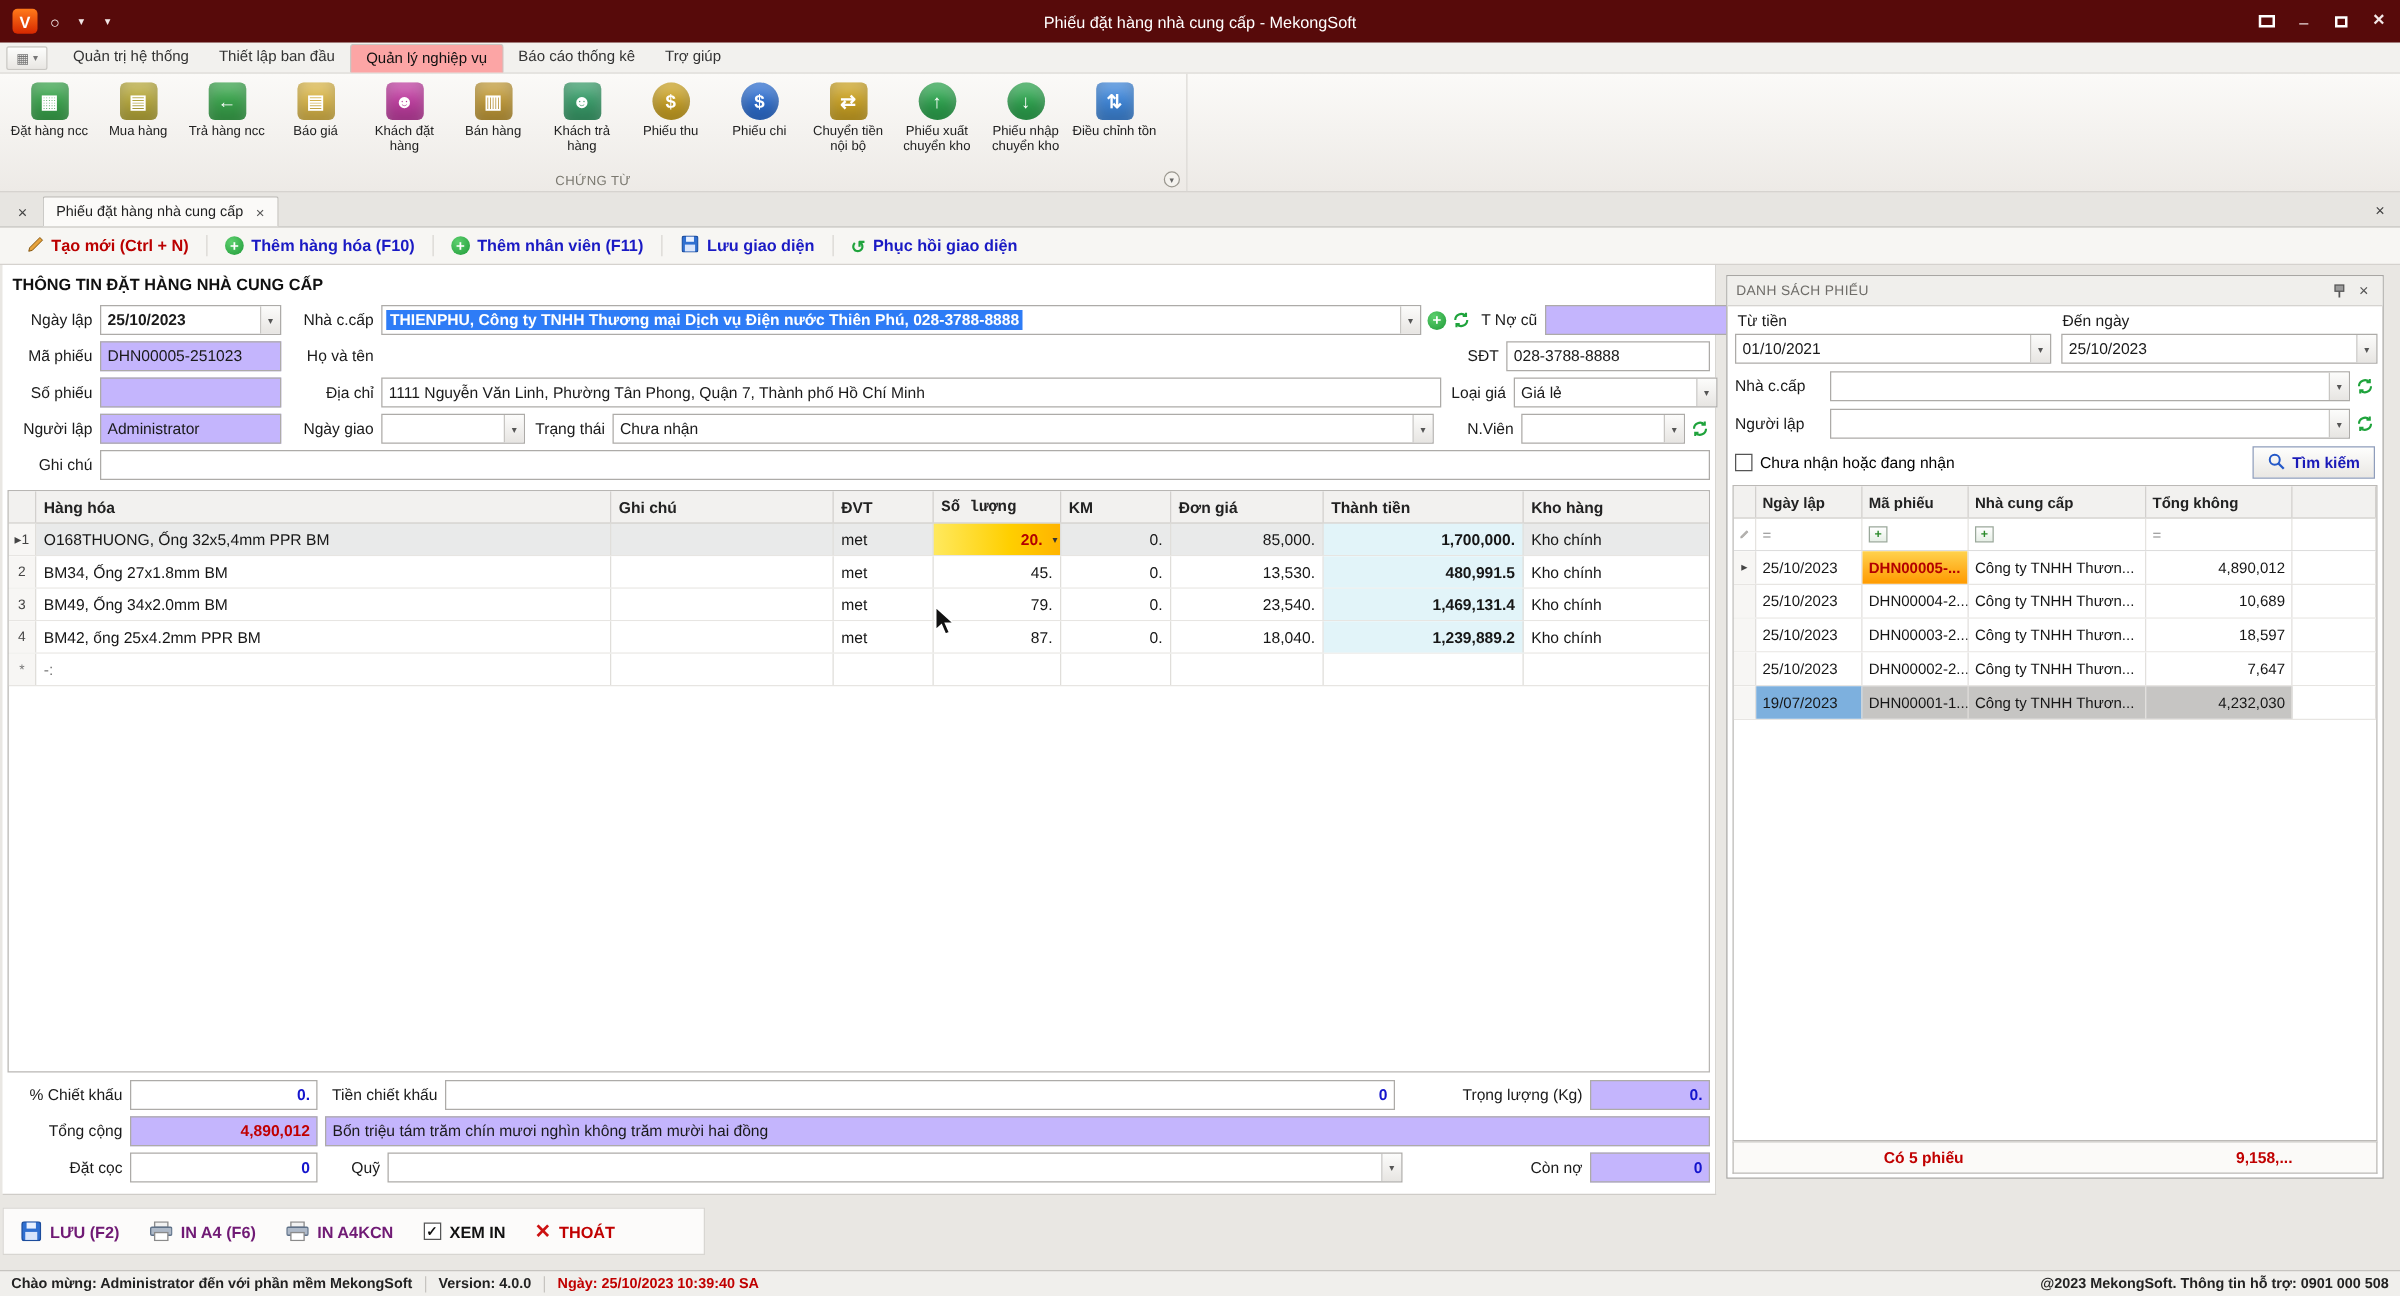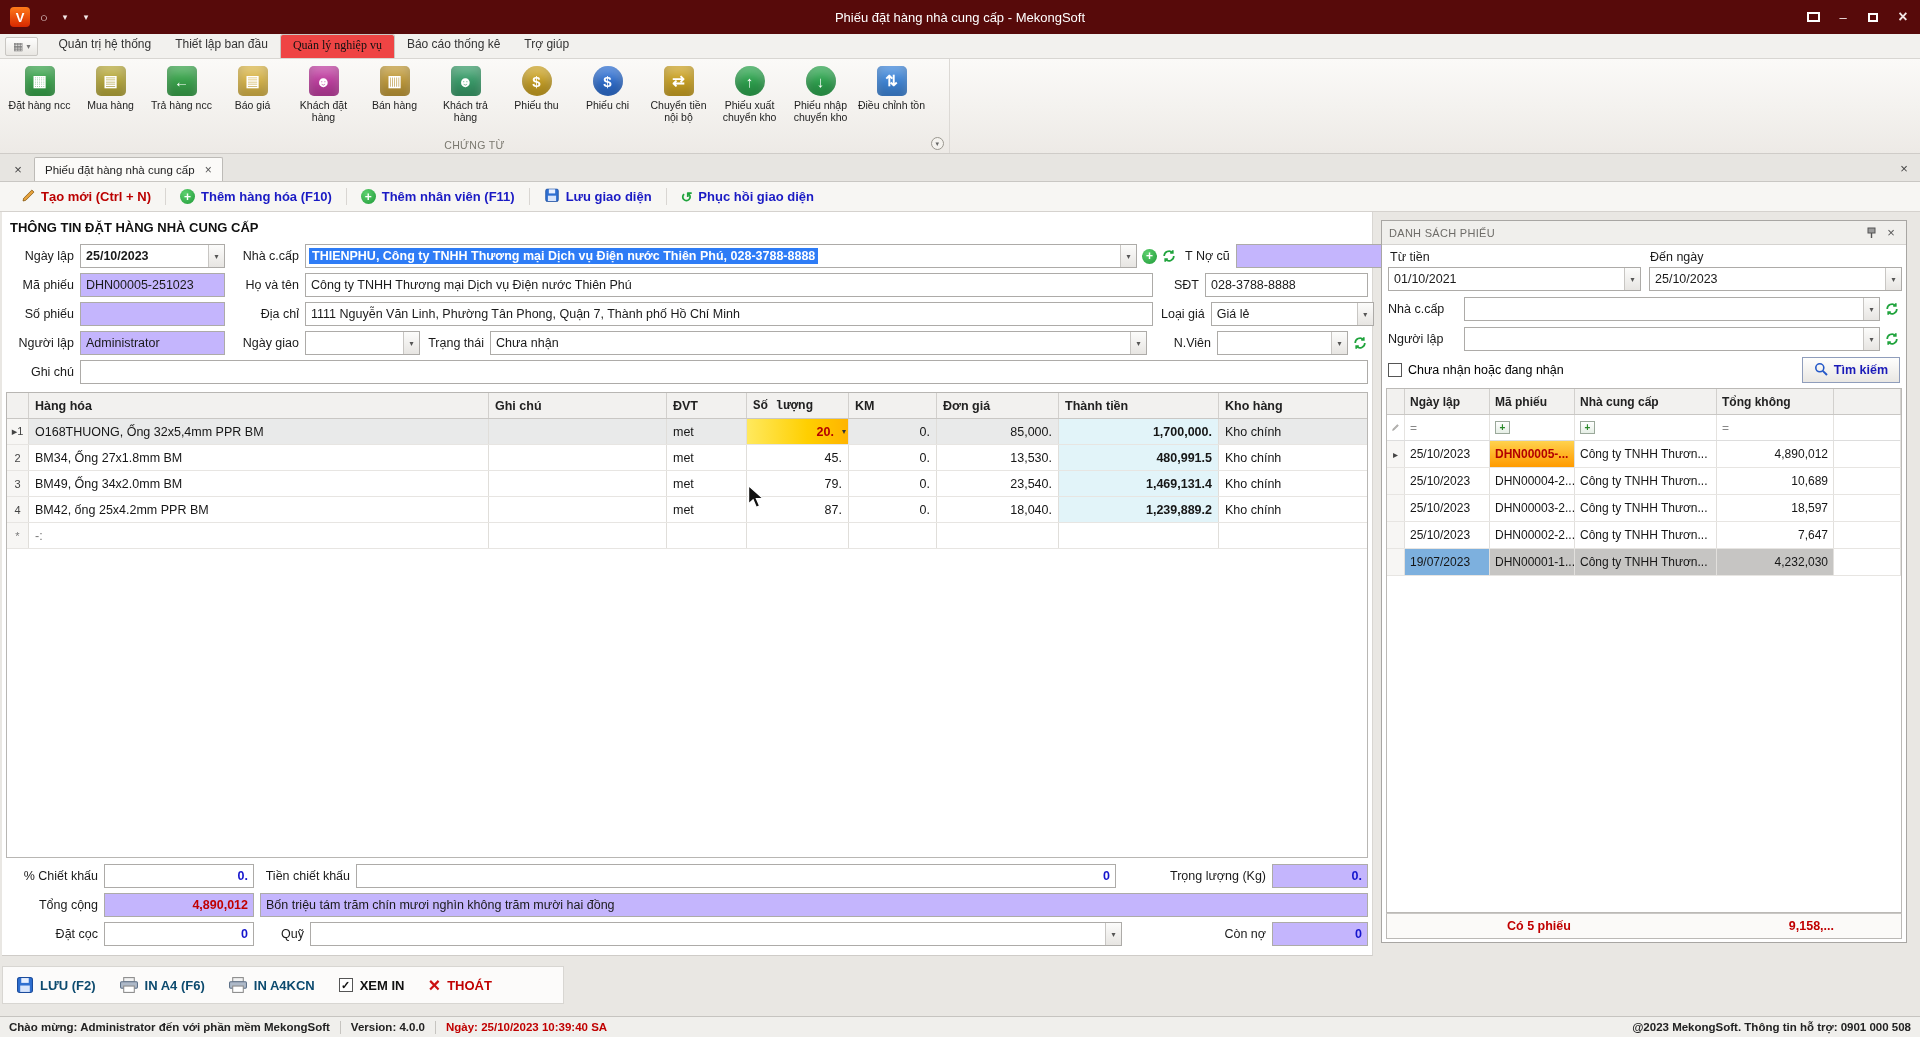--- a/index.html
+++ b/index.html
@@ -16,21 +16,21 @@
   .tb-right{margin-left:auto;display:flex;align-items:center;gap:16px;z-index:2;}
   .monitor{width:13px;height:10px;border:2px solid #fff;display:inline-block;}
   .maxbox{width:10px;height:9px;border:2px solid #fff;display:inline-block;}
   .tb-right .x{font-size:16px;font-weight:bold;}
 
   
   .tabsrow{height:25px;background:#f2f1ee;display:flex;align-items:flex-end;padding-left:5px;border-bottom:1px solid #d8d6d2;}
   .appbtn{height:19px;margin-bottom:2px;display:flex;align-items:center;gap:3px;padding:0 7px;border:1px solid #c9c7c3;background:linear-gradient(#fdfdfc,#e9e7e3);border-radius:2px;margin-right:8px;color:#777;font-size:11px;}
   .appbtn .cv{font-size:8px;}
   .rtab{padding:3px 12px 5px;font-size:12px;color:#333;margin-top:35px;}
-  .rtab.active{background:#ef4444;border:1px solid #c9c7c3;border-bottom:0;border-radius:3px 3px 0 0;color:#111;font-family:Liberation Serif, serif;}
+  .rtab.active{background:#fca5a5;border:1px solid #c9c7c3;border-bottom:0;border-radius:3px 3px 0 0;color:#111;}
 
   
   .toolbar{height:95px;background:linear-gradient(#fbfaf8,#edeae6);border-bottom:1px solid #cfccc8;display:flex;}
   .rgroup{width:950px;display:flex;flex-direction:column;border-right:1px solid #dcd9d5;}
   .rbuttons{flex:1;display:flex;align-items:flex-start;padding:5px 2px 0 4px;}
   .rbtn{display:flex;flex-direction:column;align-items:center;width:71px;padding:2px 0;gap:3px;}
   .ricon{width:30px;height:30px;border-radius:5px;display:flex;align-items:center;justify-content:center;color:#fff;font-size:15px;font-weight:bold;box-shadow:inset 0 -9px 12px rgba(0,0,0,.20),inset 0 8px 10px rgba(255,255,255,.28);}
   .ricon.circ{border-radius:50%;}
   .rlbl{font-size:10.5px;color:#222;text-align:center;line-height:1.15;max-width:68px;}
   .gfoot{height:17px;display:flex;align-items:center;justify-content:center;position:relative;color:#7a786f;font-size:10.5px;letter-spacing:.3px;}
@@ -86,21 +86,21 @@
   .g-c.r{justify-content:flex-end;}
   .g-c.amt{background:var(--amtbg);font-weight:bold;}
   .g-c.ind{justify-content:center;color:#444;font-size:11px;padding:0 1px;background:#f7f6f4;}
   .g-c.qty-hl{background:linear-gradient(90deg,#ffe95e,var(--qtybg) 60%,#ffb400);color:#b30000;font-weight:bold;position:relative;padding-right:14px;}
   .qcaret{position:absolute;right:2px;font-size:8px;color:#333;font-weight:normal;}
   .newrow .g-c{color:#777;}
 
   
   .btnbar{position:absolute;left:2px;top:754px;width:562px;height:38px;background:#fcfbfa;border:1px solid #d8d6d2;display:flex;align-items:center;gap:24px;padding:0 14px;}
   .fbtn{display:flex;align-items:center;gap:7px;font-size:13px;font-weight:bold;}
-  .flbl.blue{color:#0c4a6e;} .flbl.red{color:#c00000;} .flbl.dark{color:#111;}
+  .flbl.blue{color:#701a75;} .flbl.red{color:#c00000;} .flbl.dark{color:#111;}
   .cb{width:14px;height:14px;border:1px solid #555;background:#fff;display:inline-flex;align-items:center;justify-content:center;font-size:11px;color:#111;flex:none;}
   .xmark{color:#cc1111;font-size:20px;font-weight:bold;line-height:1;}
   .fic{display:inline-flex;}
 
   
   .panel{position:absolute;left:1381px;top:8px;width:526px;height:723px;background:#fff;border:1px solid #a8a6a3;}
   .p-title{height:24px;background:#f0efec;border-bottom:1px solid #d5d3d0;display:flex;align-items:center;padding:0 7px;}
   .p-title-text{font-size:11px;color:#6e6c68;letter-spacing:.3px;flex:1;}
   .p-ic{width:16px;text-align:center;color:#555;font-size:13px;margin-left:4px;display:inline-flex;justify-content:center;}
   .p-filters{position:absolute;top:24px;left:6px;right:6px;height:143px;}
@@ -311,23 +311,20 @@
         <span class="fval num blue">0</span>
       </div>
     </div>
 
     <div class="fr">
       <label class="lb w68">Mã phiếu</label>
       <div class="field fw145 ro">
         <span class="fval">DHN00005-251023</span>
       </div>
       <label class="lb w74">Họ và tên</label>
-      <div class="field" style="width:848px;">
-        <span class="fval">Công ty TNHH Thương mại Dịch vụ Điện nước Thiên Phú</span>
-      </div>
       <label class="lb auto">SĐT</label>
       <div class="field fw163">
         <span class="fval">028-3788-8888</span>
       </div>
     </div>
 
     <div class="fr">
       <label class="lb w68">Số phiếu</label>
       <div class="field fw145 ro">
         <span class="fval"></span>

